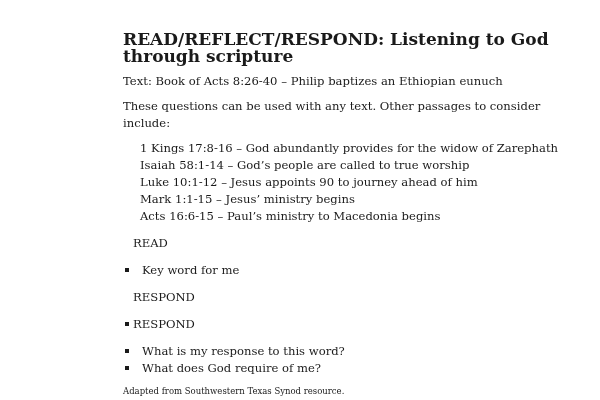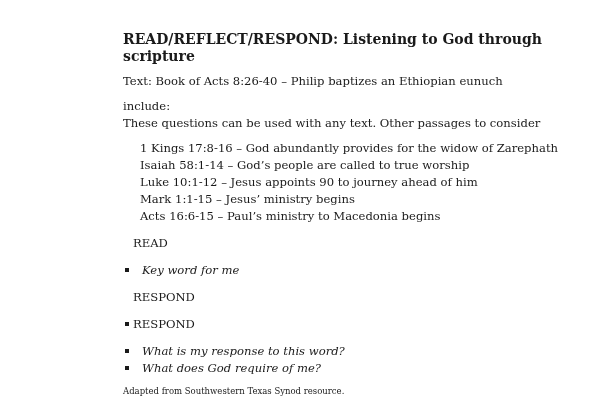--- a/index.html
+++ b/index.html
@@ -1,37 +1,37 @@
 <!DOCTYPE html>
 <html><head>
 <meta charset="utf-8">
 <style>
   html, body { margin:0; padding:0; background:#ffffff; }
   body { width:600px; height:400px; position:relative; overflow:hidden;
          font-family: "DejaVu Serif", "Liberation Serif", serif; color:#1a1a1a; }
   .page { position:absolute; left:123px; top:31px; width:460px; font-size:11.6px; line-height:17px; }
-  .title { font-weight:bold; margin:0 0 8px 0; font-size:14px; }
+  .title { font-weight:bold; margin:0 0 8px 0; font-size:17px; }
   .para { margin:0 0 8px 0; }
   .list { margin:0 0 8px 17px; }
   .line { white-space:nowrap; }
   .section-head { margin:10px; }
   ul.bullets { list-style:none; margin:0 0 8px 0; padding:0; }
-  ul.bullets li { position:relative; padding-left:19px; white-space:nowrap;font-style:italic; }
+  ul.bullets li { position:relative; padding-left:19px; white-space:nowrap; }
   .bullet { position:absolute; left:2px; top:6px; width:4px; height:4px; background:#1a1a1a; }
   .footer { font-size:8.5px; line-height:12px; margin-top:0; }
 </style>
 </head>
 <body>
 
 <div class="page">
   <div class="title">READ/REFLECT/RESPOND: Listening to God through scripture</div>
   <div class="para">Text: Book of Acts 8:26-40 – Philip baptizes an Ethiopian eunuch</div>
   <div class="para">
+    <div class="line">These questions can be used with any text. Other passages to consider</div>
     <div class="line">include:</div>
-    <div class="line">These questions can be used with any text. Other passages to consider</div>
   </div>
   <div class="list">
     <div class="line">1 Kings 17:8-16 – God abundantly provides for the widow of Zarephath</div>
     <div class="line">Isaiah 58:1-14 – God’s people are called to true worship</div>
     <div class="line">Luke 10:1-12 – Jesus appoints 90 to journey ahead of him</div>
     <div class="line">Mark 1:1-15 – Jesus’ ministry begins</div>
     <div class="line">Acts 16:6-15 – Paul’s ministry to Macedonia begins</div>
   </div>
 
   <div class="section-head">READ</div>

